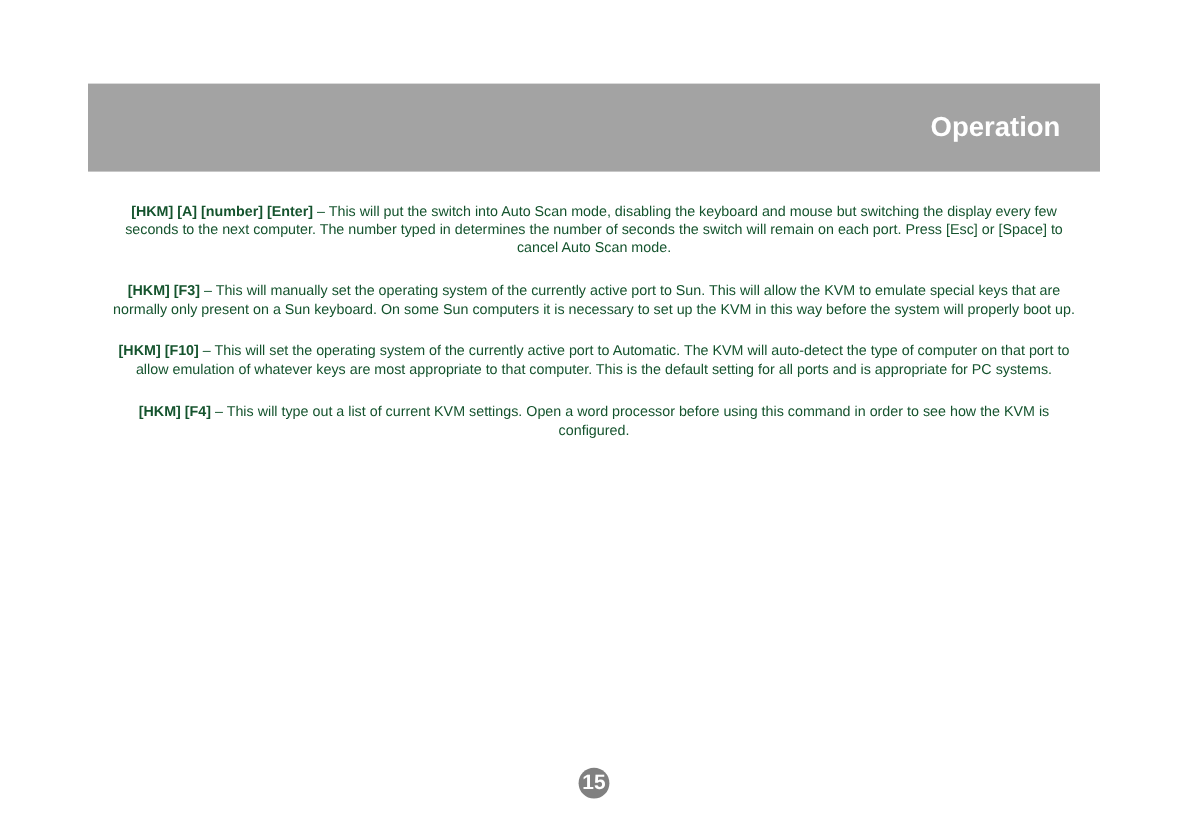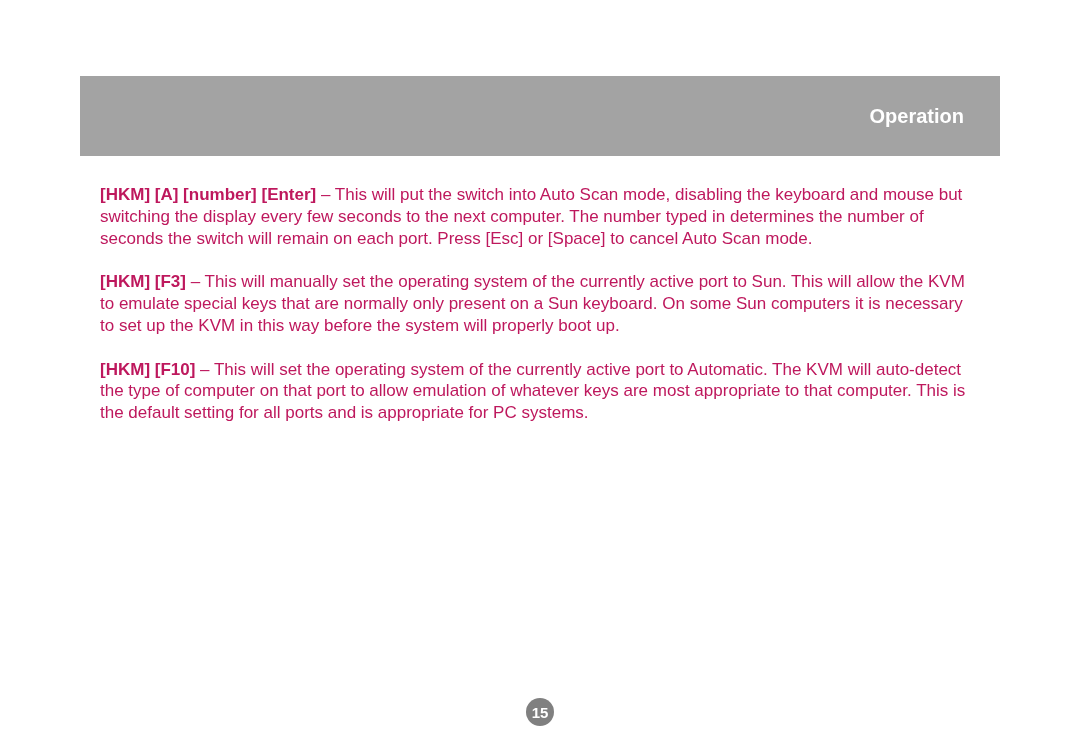--- a/index.html
+++ b/index.html
@@ -28,35 +28,36 @@
       height: 80px;
       background: #a3a3a3;
       display: flex;
       align-items: center;
       justify-content: flex-end;
       padding-right: 36px;
     }
 
     .header-title {
       color: #ffffff;
-      font-size: 20px;
+      font-size: 25px;
       font-weight: bold;
       font-family: Arial, Helvetica, sans-serif;
     }
 
     .content-area {
       padding: 28px 20px 0 20px;
     }
 
     .paragraph {
-      font-size: 17px;
+      font-size: 13px;
       line-height: 1.28;
-      color: #be185d;
+      color: #14532d;
       margin-bottom: 22px;
       font-family: Arial, Helvetica, sans-serif;
+      text-align: center;
     }
 
     .bold {
       font-weight: bold;
     }
 
     .page-number-circle {
       position: absolute;
       bottom: 26px;
       left: 50%;
@@ -65,21 +66,21 @@
       height: 28px;
       border-radius: 50%;
       background: #808080;
       display: flex;
       align-items: center;
       justify-content: center;
     }
 
     .page-number {
       color: #ffffff;
-      font-size: 15px;
+      font-size: 19px;
       font-weight: bold;
       font-family: Arial, Helvetica, sans-serif;
     }
   </style>
 </head>
 <body>
 
 <div class="page-container">
 
   <div class="header-banner">
@@ -94,20 +95,23 @@
 
 
     <p class="paragraph">
       <span class="bold">[HKM] [F3]</span><span> – This will manually set the operating system of the currently active port to Sun.  This will allow the KVM to emulate special keys that are normally only present on a Sun keyboard.  On some Sun computers it is necessary to set up the KVM in this way before the system will properly boot up.</span>
     </p>
 
     <p class="paragraph">
       <span class="bold">[HKM] [F10]</span><span> – This will set the operating system of the currently active port to Automatic.  The KVM will auto-detect the type of computer on that port to allow emulation of whatever keys are most appropriate to that computer.  This is the default setting for all ports and is appropriate for PC systems.</span>
     </p>
 
+    <p class="paragraph">
+      <span class="bold">[HKM] [F4]</span><span> – This will type out a list of current KVM settings.  Open a word processor before using this command in order to see how the KVM is configured.</span>
+    </p>
 
 
   </div>
 
 </div>
 
 <div class="page-number-circle">
   <span class="page-number">15</span>
 </div>
 

